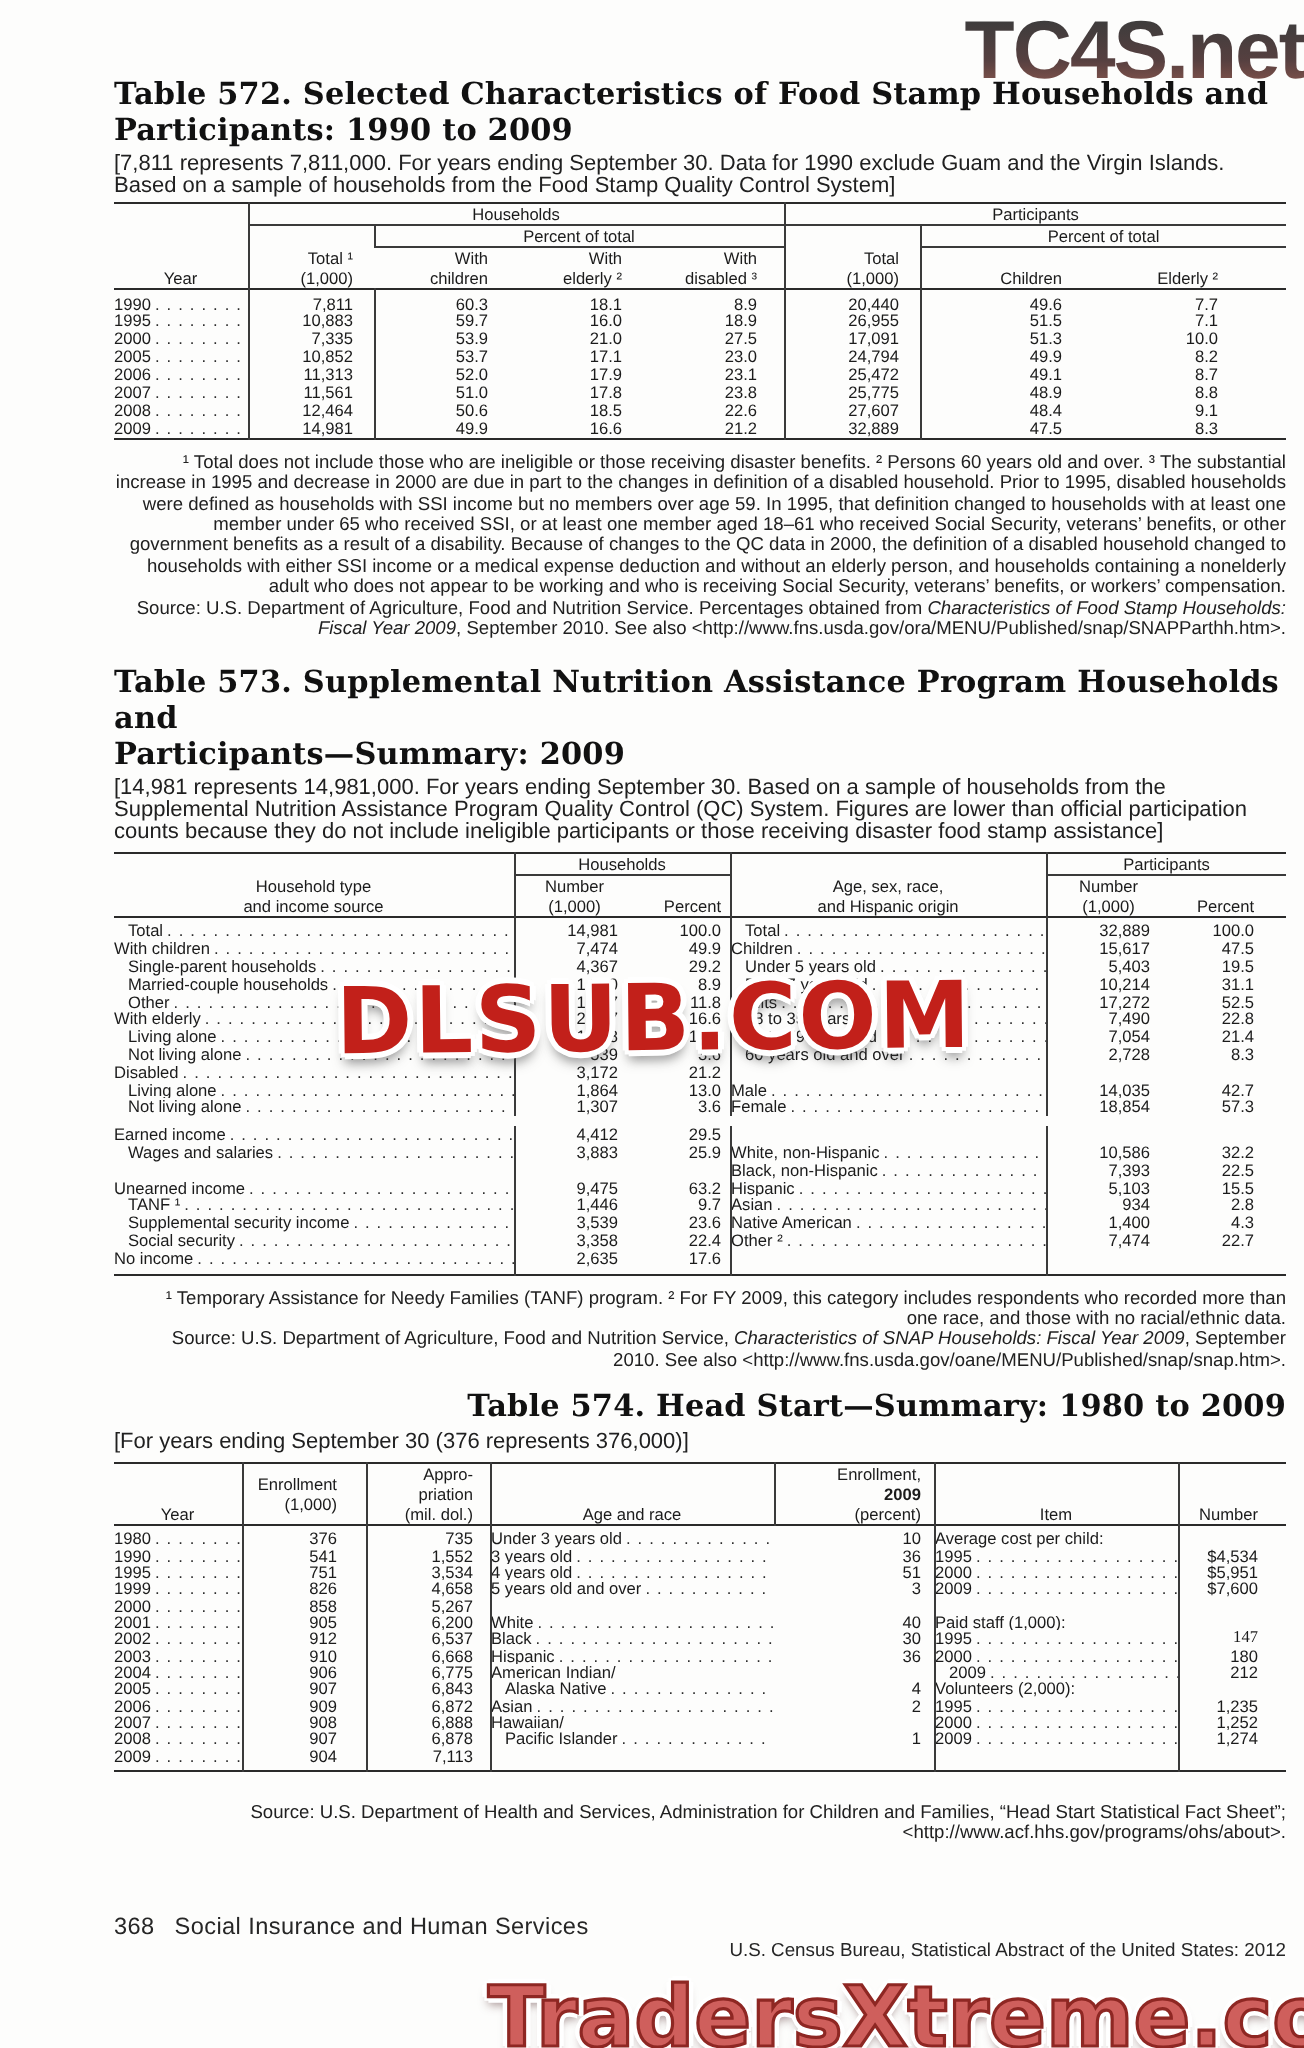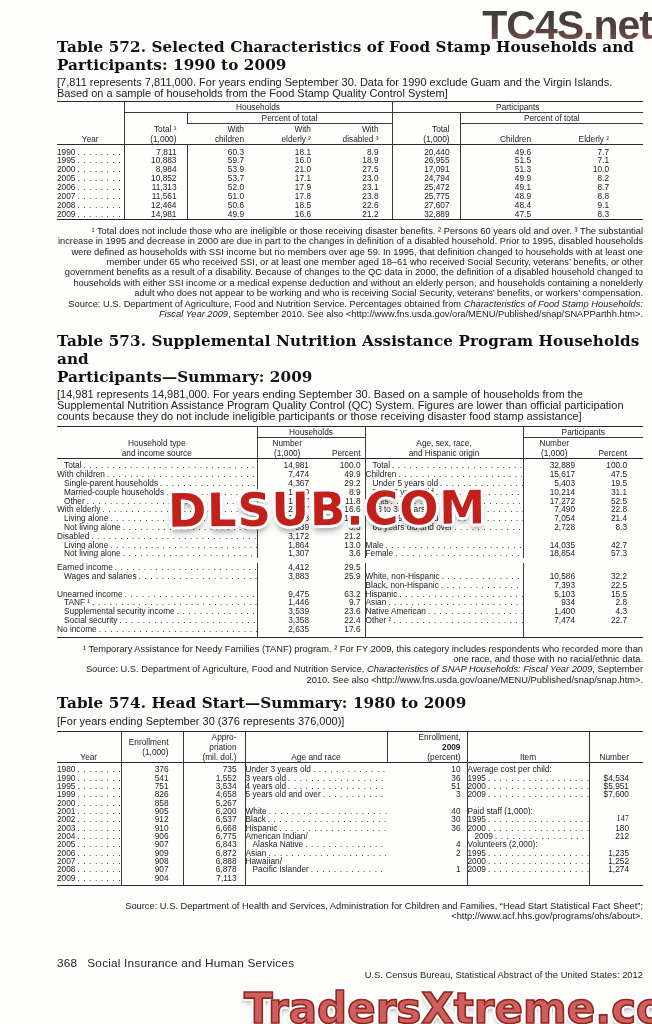--- a/index.html
+++ b/index.html
@@ -5,21 +5,21 @@
   html,body{margin:0;padding:0;background:#e8e8e8;}
   .page{position:relative;width:652px;height:1024px;background:#fdfdfc;overflow:hidden;
         font-family:"Liberation Sans",sans-serif;color:#1c1c1c;}
   .content{padding:0 9px 0 57px;}
 
   
   .ttl{font-family:"DejaVu Serif",serif;font-weight:bold;font-size:15.2px;line-height:17.6px;
        letter-spacing:.1px;margin:0;color:#111;}
   .ttl-572{margin-top:39px;}
   .ttl-573{margin-top:14px;}
-  .ttl-574{margin-top:10px;}
+  .ttl-574{margin-top:10px;text-align:right;}
 
   
   .note{font-size:11px;line-height:10.9px;margin:3px 0 0 0;color:#202020;}
 
   
   .fn{font-size:9.3px;line-height:10.4px;margin:0;color:#202020;text-indent:10px;text-align:right;}
   .fn-block{margin-top:6px;}
   .src{margin-top:0;}
 
   
@@ -160,21 +160,21 @@
             <td class="num bl" style="padding-right: 15px;">51.5</td>
             <td class="num" style="padding-right: 34px;">7.1</td>
           </tr>
           <tr>
             <td>
               <div class="lead">
                 <span class="txt">2000</span>
                 <span class="dots"></span>
               </div>
             </td>
-            <td class="num bl" style="padding-right: 10px;">8,984</td>
+            <td class="num bl" style="padding-right: 10px;">7,335</td>
             <td class="num bl" style="padding-right: 13px;">53.9</td>
             <td class="num" style="padding-right: 13px;">21.0</td>
             <td class="num" style="padding-right: 13px;">27.5</td>
             <td class="num bl" style="padding-right: 10px;">17,091</td>
             <td class="num bl" style="padding-right: 15px;">51.3</td>
             <td class="num" style="padding-right: 34px;">10.0</td>
           </tr>
           <tr>
             <td>
               <div class="lead">

